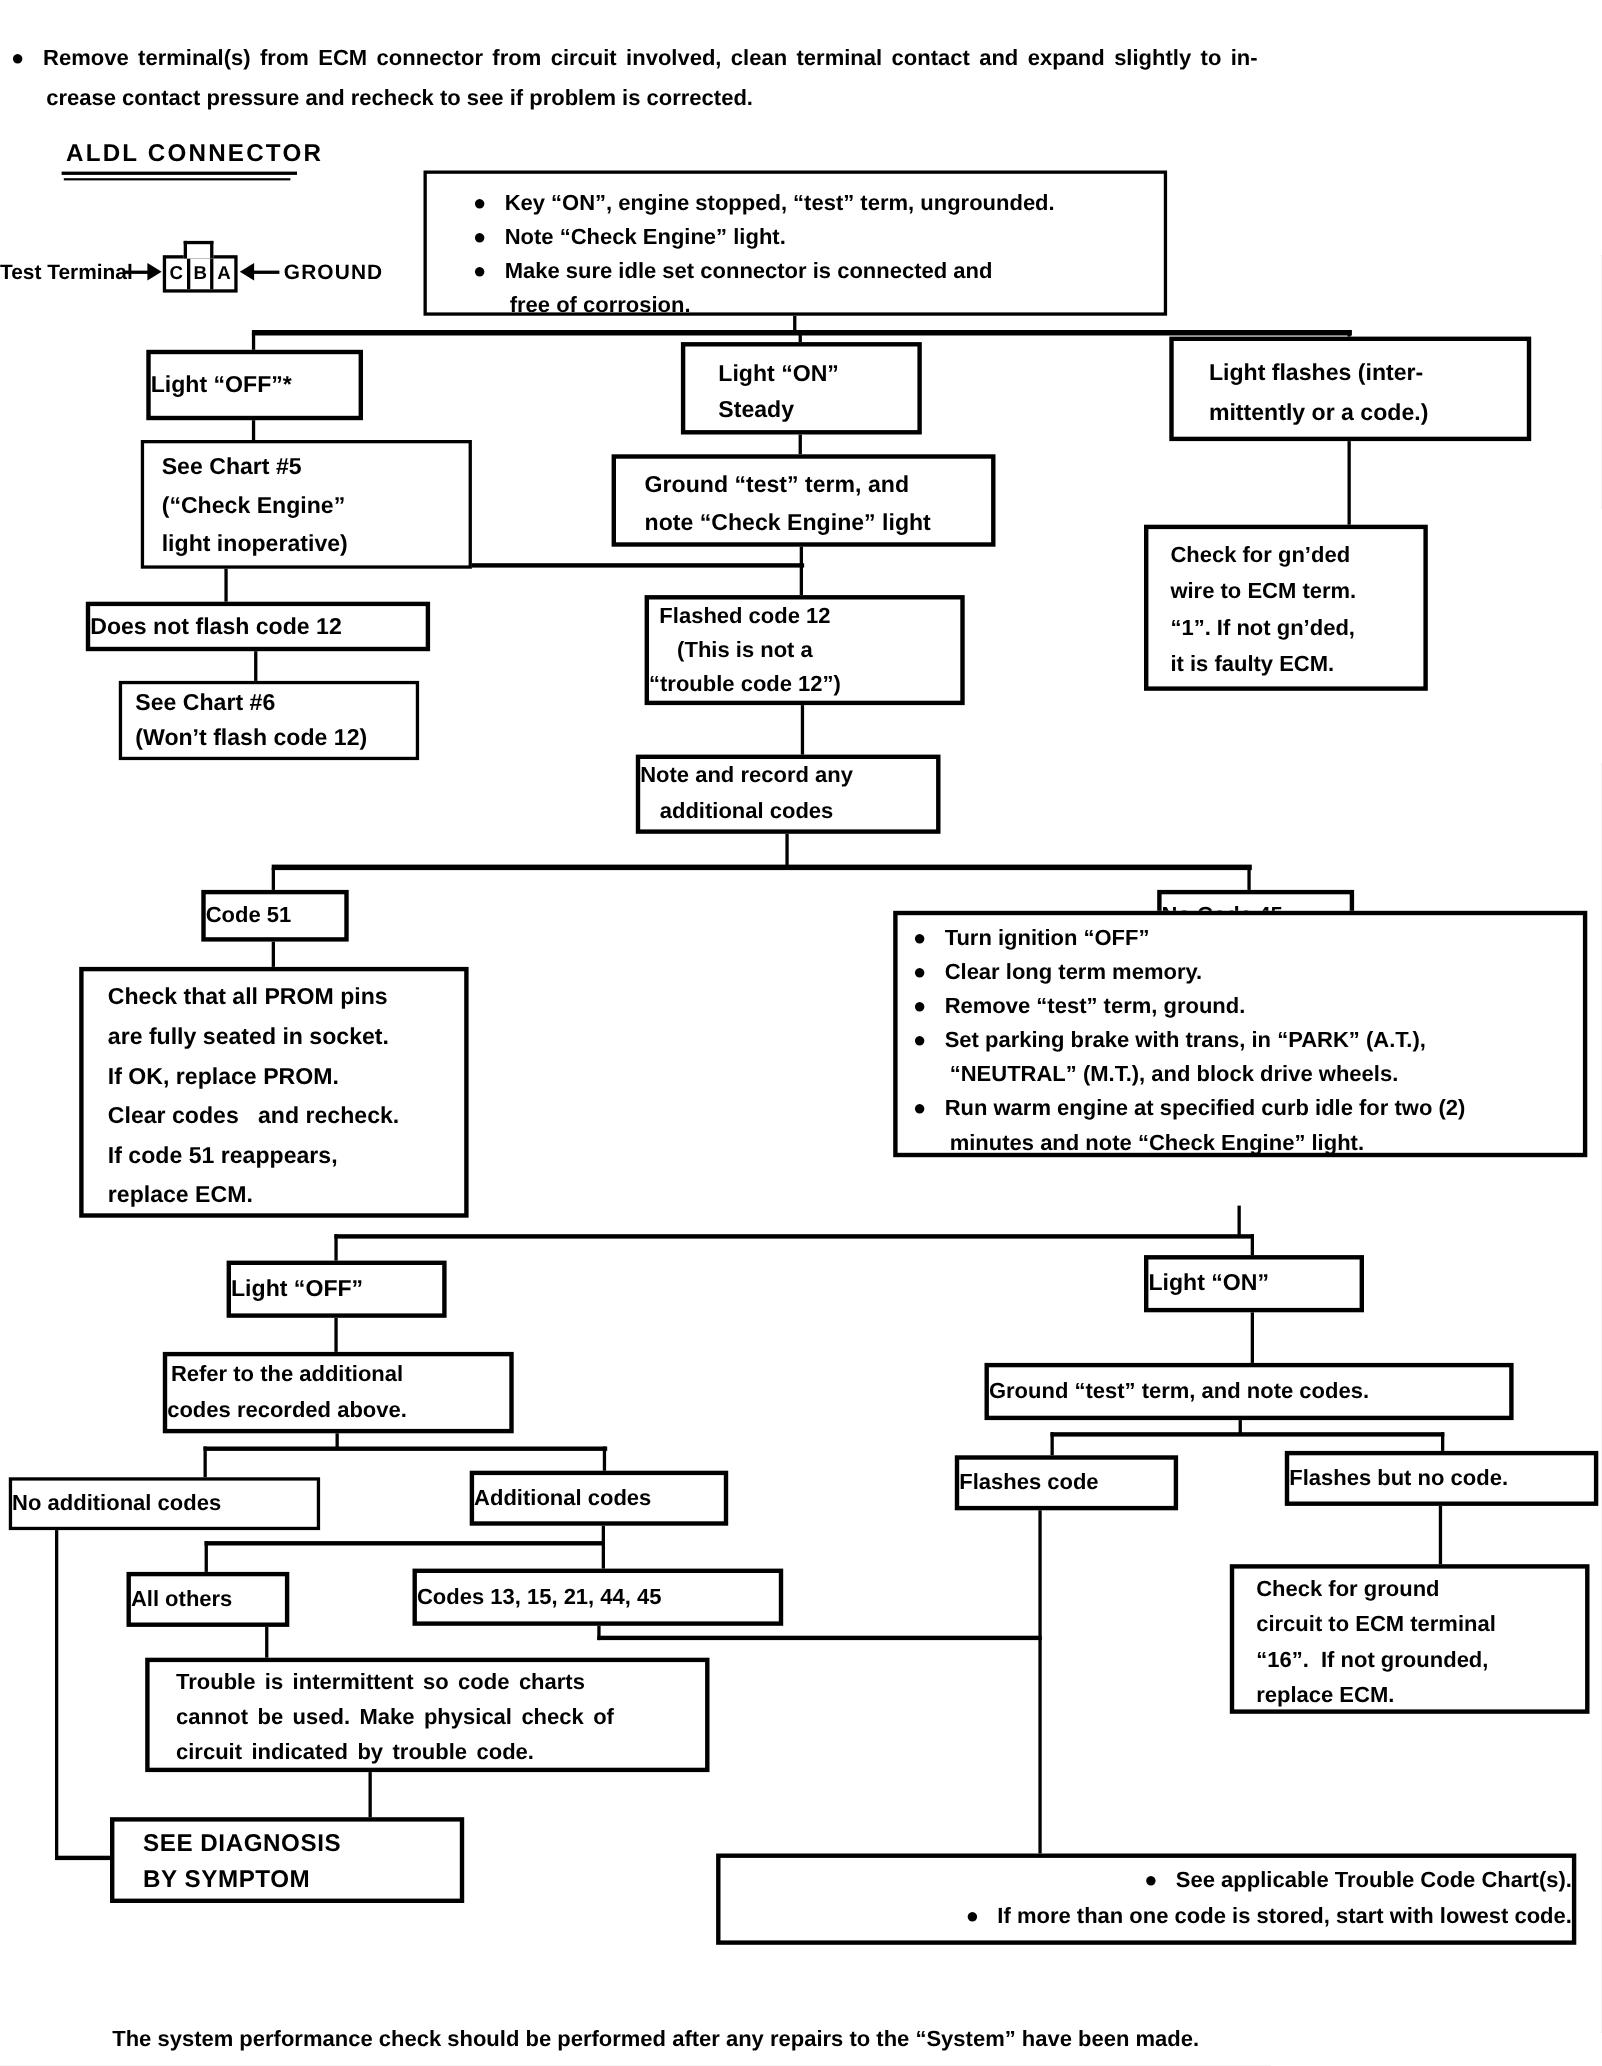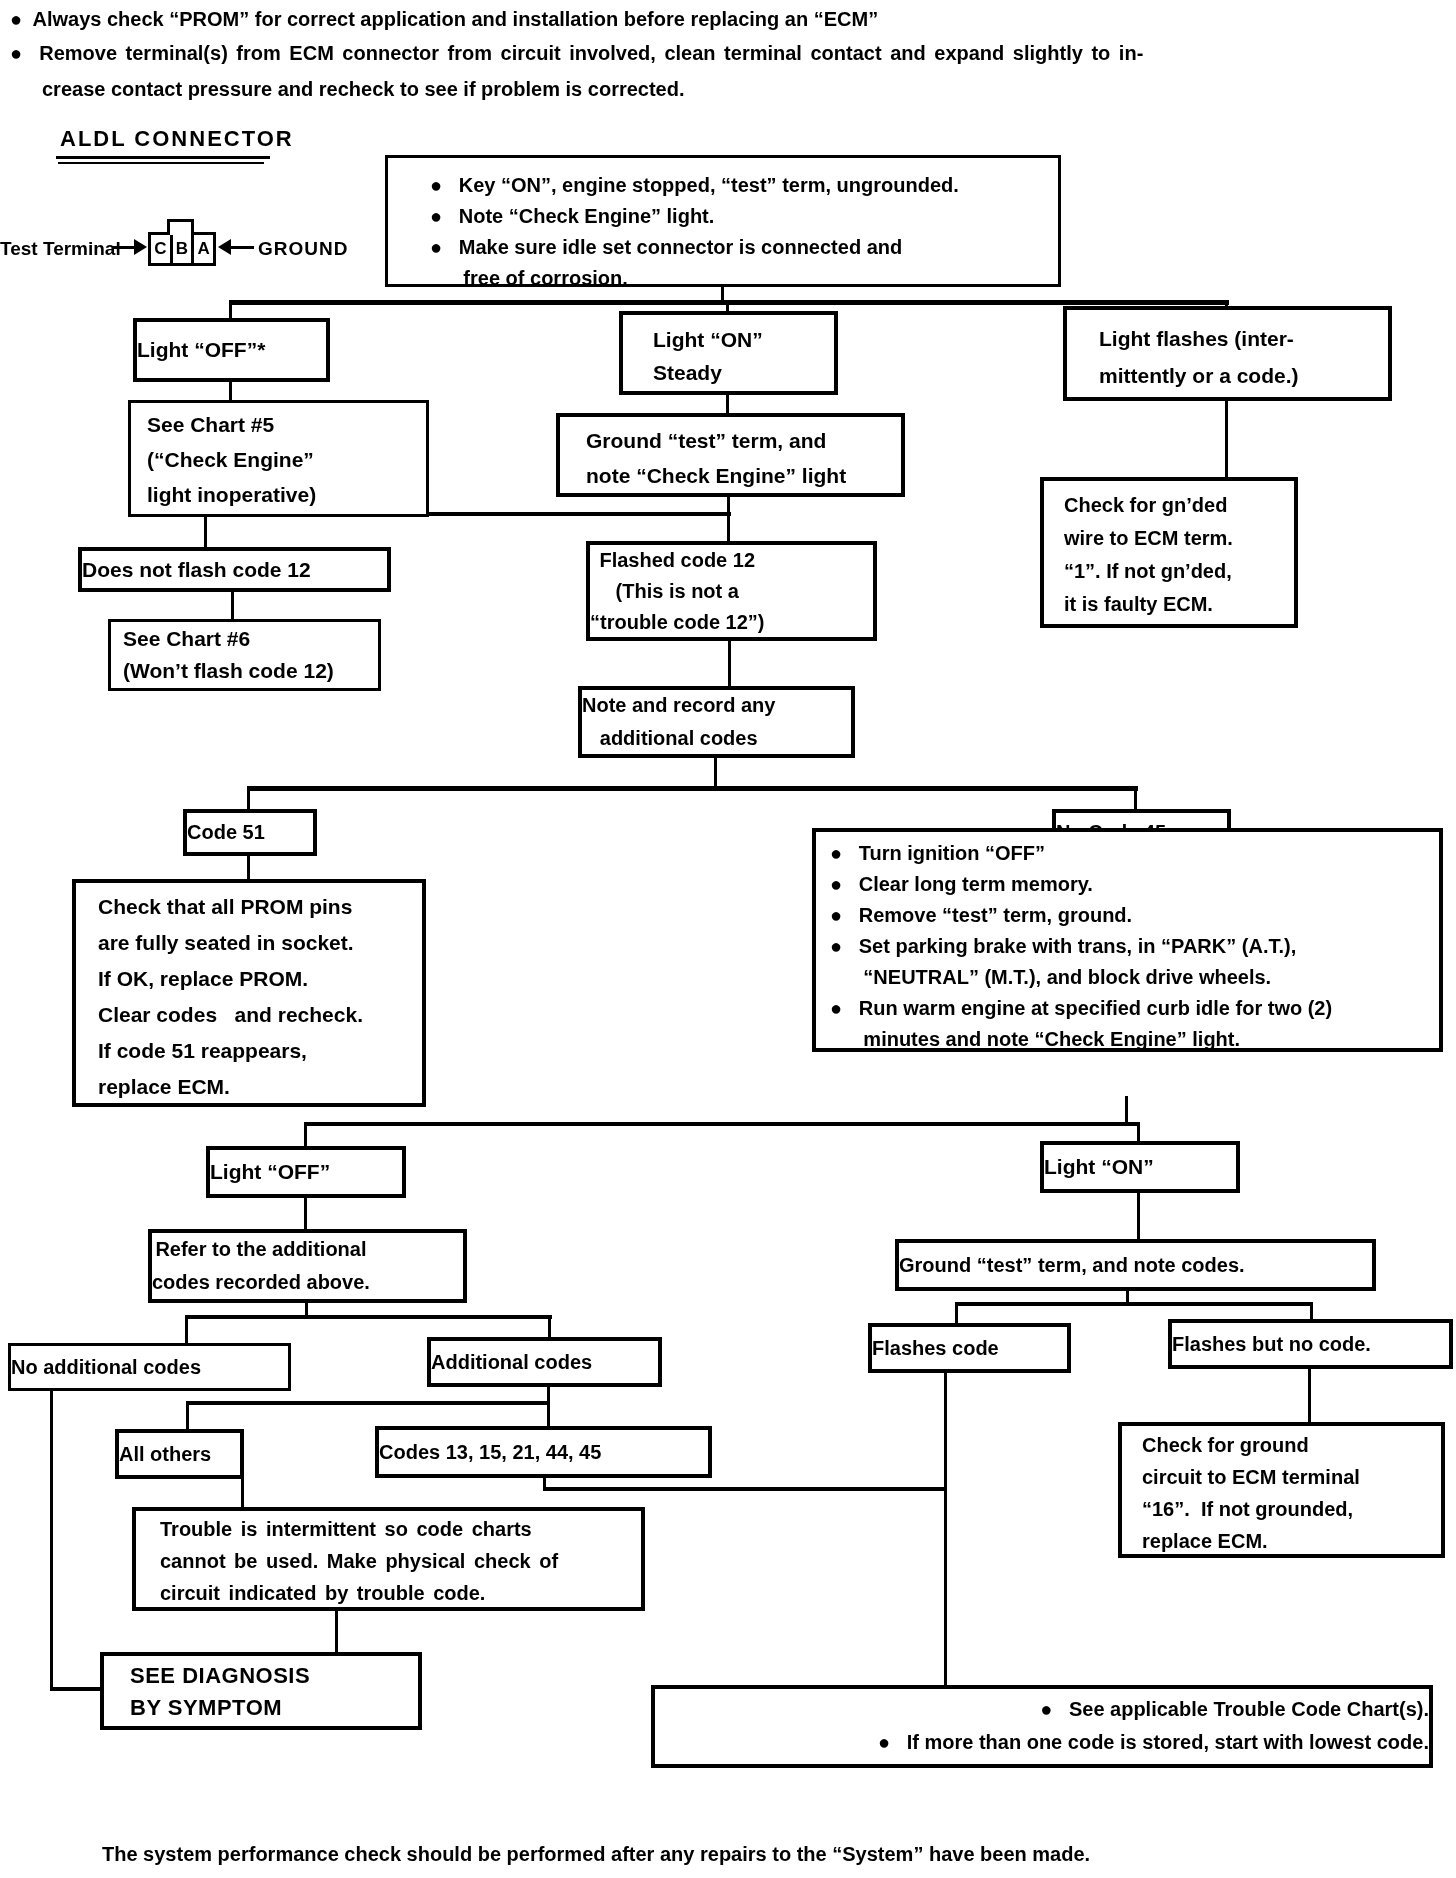--- a/index.html
+++ b/index.html
@@ -23,21 +23,20 @@
         font-weight:700;font-size:17px;border-left:3px solid #000;}
   .cell:first-child{border-left:none;}
   .tab{position:absolute;left:167px;top:219px;width:27px;height:16px;border:3px solid #000;
        border-bottom:none;background:#fff;box-sizing:border-box;z-index:2;}
 </style>
 </head>
 <body>
 
 <div class="page">
 
-  <div class="t" style="left:10px;top:8px;width:1430px;font-size:20px;">●  Always check “PROM” for correct application and installation before replacing an “ECM”</div>
   <div class="t" style="left:10px;top:42px;width:1440px;font-size:20px;word-spacing:3px;">●  Remove terminal(s) from ECM connector from circuit involved, clean terminal contact and expand slightly to in-</div>
   <div class="t" style="left:42px;top:78px;width:1400px;font-size:20px;">crease contact pressure and recheck to see if problem is corrected.</div>
 
   <div class="t" style="left:60px;top:126px;font-size:22px;letter-spacing:2px;">ALDL CONNECTOR</div>
   <div class="ul" style="left:56px;top:156px;width:214px;height:3px;"></div>
   <div class="ul" style="left:58px;top:162px;width:206px;height:2px;"></div>
 
   <div class="t" style="left:0px;top:238px;font-size:19px;">Test Terminal</div>
   <div class="arr" style="left:112px;top:246px;width:24px;"></div>
   <div class="tri-r" style="left:134px;top:239px;"></div>
@@ -210,21 +209,21 @@
   </div>
 
   <div class="node c" style="left:868px;top:1323px;width:203px;height:50px;">
     <div class="txt">Flashes code</div>
   </div>
 
   <div class="node c" style="left:1168px;top:1319px;width:285px;height:50px;">
     <div class="txt">Flashes but no code.</div>
   </div>
 
-  <div class="node c" style="left:115px;top:1429px;width:129px;height:50px;">
+  <div class="node c" style="left:115px;top:1429px;width:148px;height:50px;">
     <div class="txt">All others</div>
   </div>
 
   <div class="node c" style="left:375px;top:1426px;width:337px;height:52px;">
     <div class="txt">Codes 13, 15, 21, 44, 45</div>
   </div>
 
   <div class="node" style="left:1118px;top:1422px;width:327px;height:136px;">
     <div class="txt" style="padding:3px 0 0 20px;line-height:32px;">Check for ground
 circuit to ECM terminal

